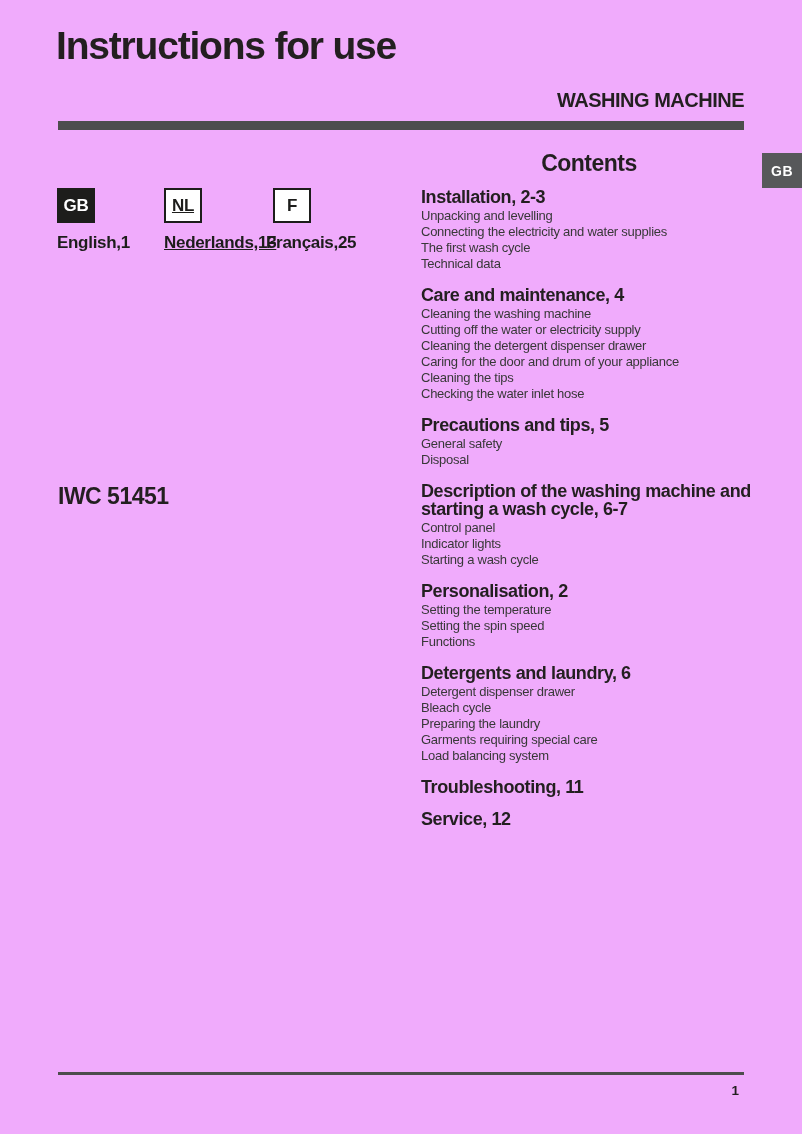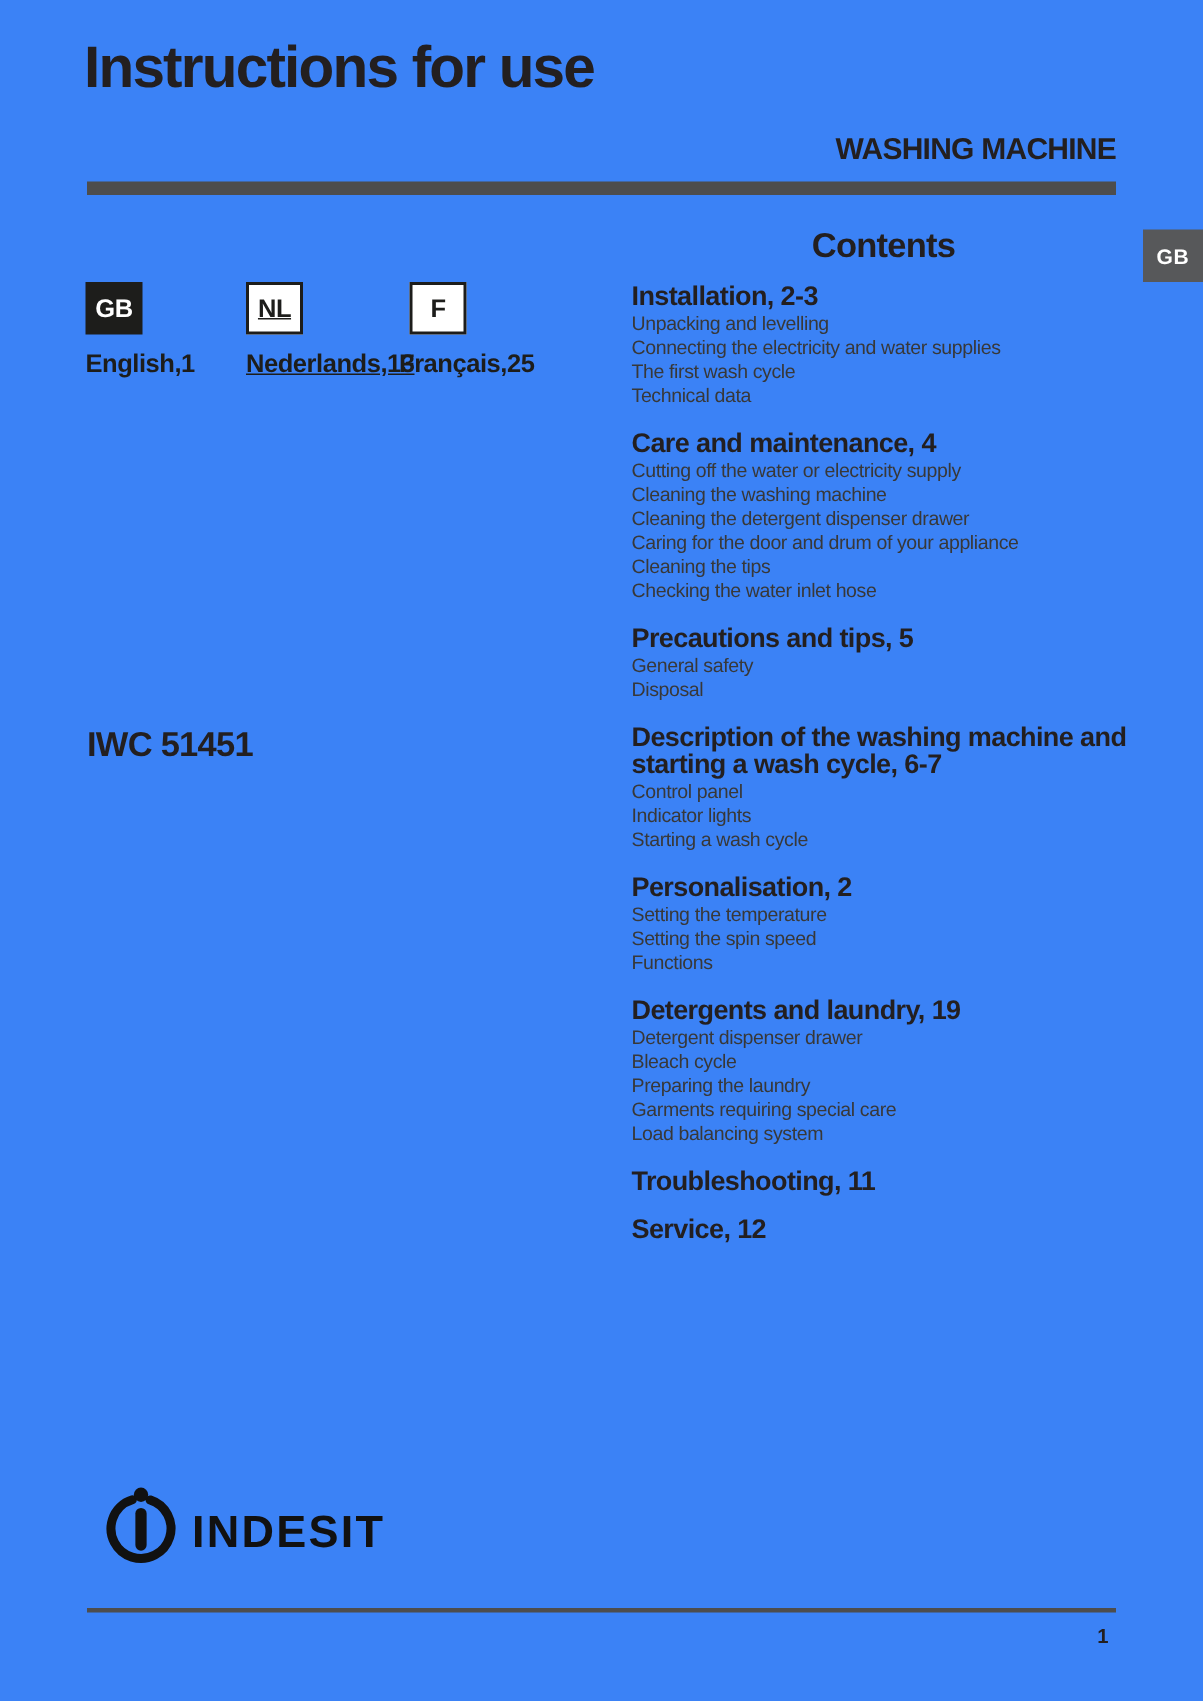--- a/index.html
+++ b/index.html
@@ -3,21 +3,21 @@
 <meta charset="utf-8">
 <style>
   * { margin: 0; padding: 0; box-sizing: border-box; }
   html, body { background: #e8e8e8; }
   body { font-family: "Liberation Sans", sans-serif; }
   .page {
     position: relative;
     width: 802px;
     height: 1134px;
     margin: 0 auto;
-    background: #3b82f6;
+    background: #f0abfc;
     color: #1d1d1b;
     overflow: hidden;
   }
 
   
   .doc-title {
     position: absolute;
     left: 56px; top: 24px;
     font-size: 39px;
     font-weight: bold;
@@ -172,22 +172,22 @@
     <div class="toc-section">
       <h3>Installation, 2-3</h3>
       <div class="toc-item">Unpacking and levelling</div>
       <div class="toc-item">Connecting the electricity and water supplies</div>
       <div class="toc-item">The first wash cycle</div>
       <div class="toc-item">Technical data</div>
     </div>
 
     <div class="toc-section">
       <h3>Care and maintenance, 4</h3>
+      <div class="toc-item">Cleaning the washing machine</div>
       <div class="toc-item">Cutting off the water or electricity supply</div>
-      <div class="toc-item">Cleaning the washing machine</div>
       <div class="toc-item">Cleaning the detergent dispenser drawer</div>
       <div class="toc-item">Caring for the door and drum of your appliance</div>
       <div class="toc-item">Cleaning the tips</div>
       <div class="toc-item">Checking the water inlet hose</div>
     </div>
 
     <div class="toc-section">
       <h3>Precautions and tips, 5</h3>
       <div class="toc-item">General safety</div>
       <div class="toc-item">Disposal</div>
@@ -202,46 +202,34 @@
 
 
     <div class="toc-section">
       <h3>Personalisation, 2</h3>
       <div class="toc-item">Setting the temperature</div>
       <div class="toc-item">Setting the spin speed</div>
       <div class="toc-item">Functions</div>
     </div>
 
     <div class="toc-section">
-      <h3>Detergents and laundry, 19</h3>
+      <h3>Detergents and laundry, 6</h3>
       <div class="toc-item">Detergent dispenser drawer</div>
       <div class="toc-item">Bleach cycle</div>
       <div class="toc-item">Preparing the laundry</div>
       <div class="toc-item">Garments requiring special care</div>
       <div class="toc-item">Load balancing system</div>
     </div>
 
     <div class="toc-section">
       <h3>Troubleshooting, 11</h3>
     </div>
 
     <div class="toc-section">
       <h3>Service, 12</h3>
     </div>
   </div>
 
-  <div class="brand-logo">
-    <svg width="230" height="60" viewBox="0 0 230 60">
-
-      <circle cx="28" cy="31" r="20" fill="none" stroke="#111111" stroke-width="6" stroke-linecap="round" stroke-dasharray="113.5 12.2" transform="rotate(-72.5 28 31)"></circle>
-
-      <circle cx="28" cy="8.5" r="4.8" fill="#111111"></circle>
-
-      <line x1="28" y1="21" x2="28" y2="42" stroke="#111111" stroke-width="7.5" stroke-linecap="round"></line>
-
-      <text x="62" y="43" font-family="Liberation Sans, sans-serif" font-size="30" font-weight="bold" letter-spacing="1.5" fill="#111111">INDESIT</text>
-    </svg>
-  </div>
 
   <div class="bottom-rule"></div>
   <div class="page-number">1</div>
 
 </div>
 
 </body></html>

